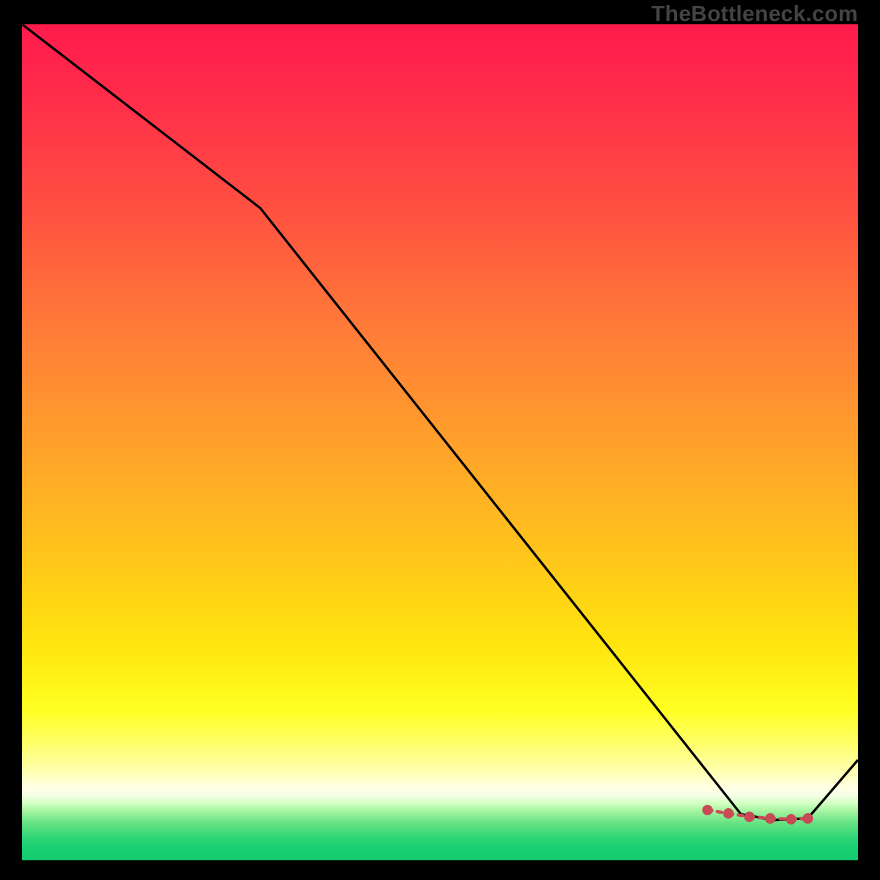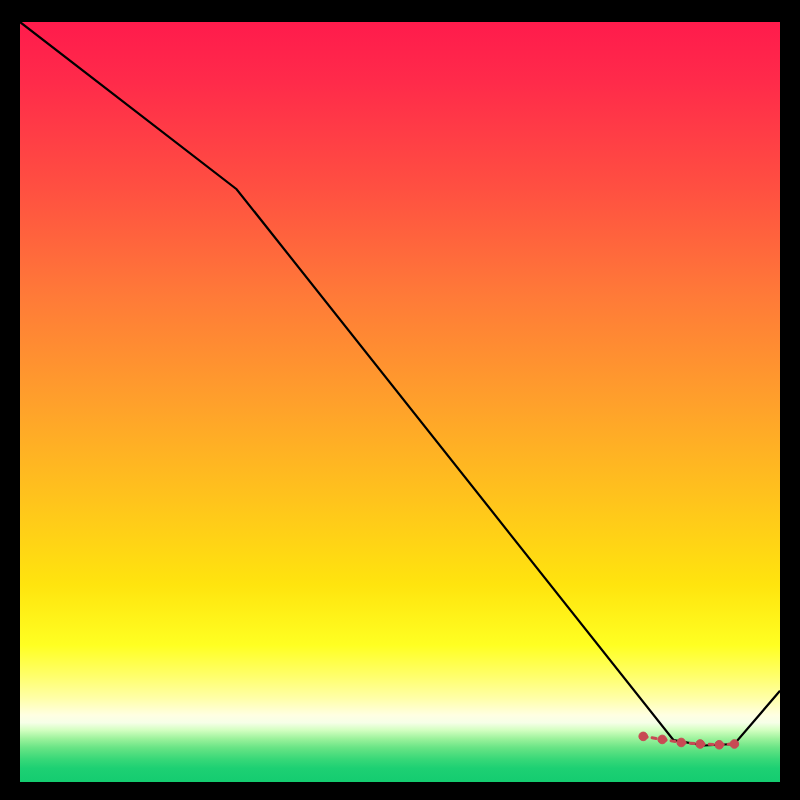--- a/index.html
+++ b/index.html
@@ -61,20 +61,21 @@
     top: 0;
     width: 760px;
     height: 760px;
   }
 </style>
 </head>
 <body>
 
 <div class="canvas">
 
+  <div class="watermark">TheBottleneck.com</div>
 
   <div class="plot-area">
     <svg class="overlay" viewBox="0 0 760 760" preserveAspectRatio="none">
       <g>
         <path id="curve-path" fill="none" stroke-width="2.2" stroke="#000000" d="M0.00 0.00 L216.60 167.20 L653.60 718.20 L684.00 723.52 L714.40 722.00 L760.00 668.80"></path>
       </g>
       <g id="marker-group">
           <line x1="699.20" y1="722.76" x2="714.40" y2="722.00" stroke="#c84a54" stroke-width="3" stroke-dasharray="4 5" stroke-linecap="round"></line>
           <line x1="680.20" y1="722.00" x2="699.20" y2="722.76" stroke="#c84a54" stroke-width="3" stroke-dasharray="4 5" stroke-linecap="round"></line>
           <line x1="661.20" y1="720.48" x2="680.20" y2="722.00" stroke="#c84a54" stroke-width="3" stroke-dasharray="4 5" stroke-linecap="round"></line>

